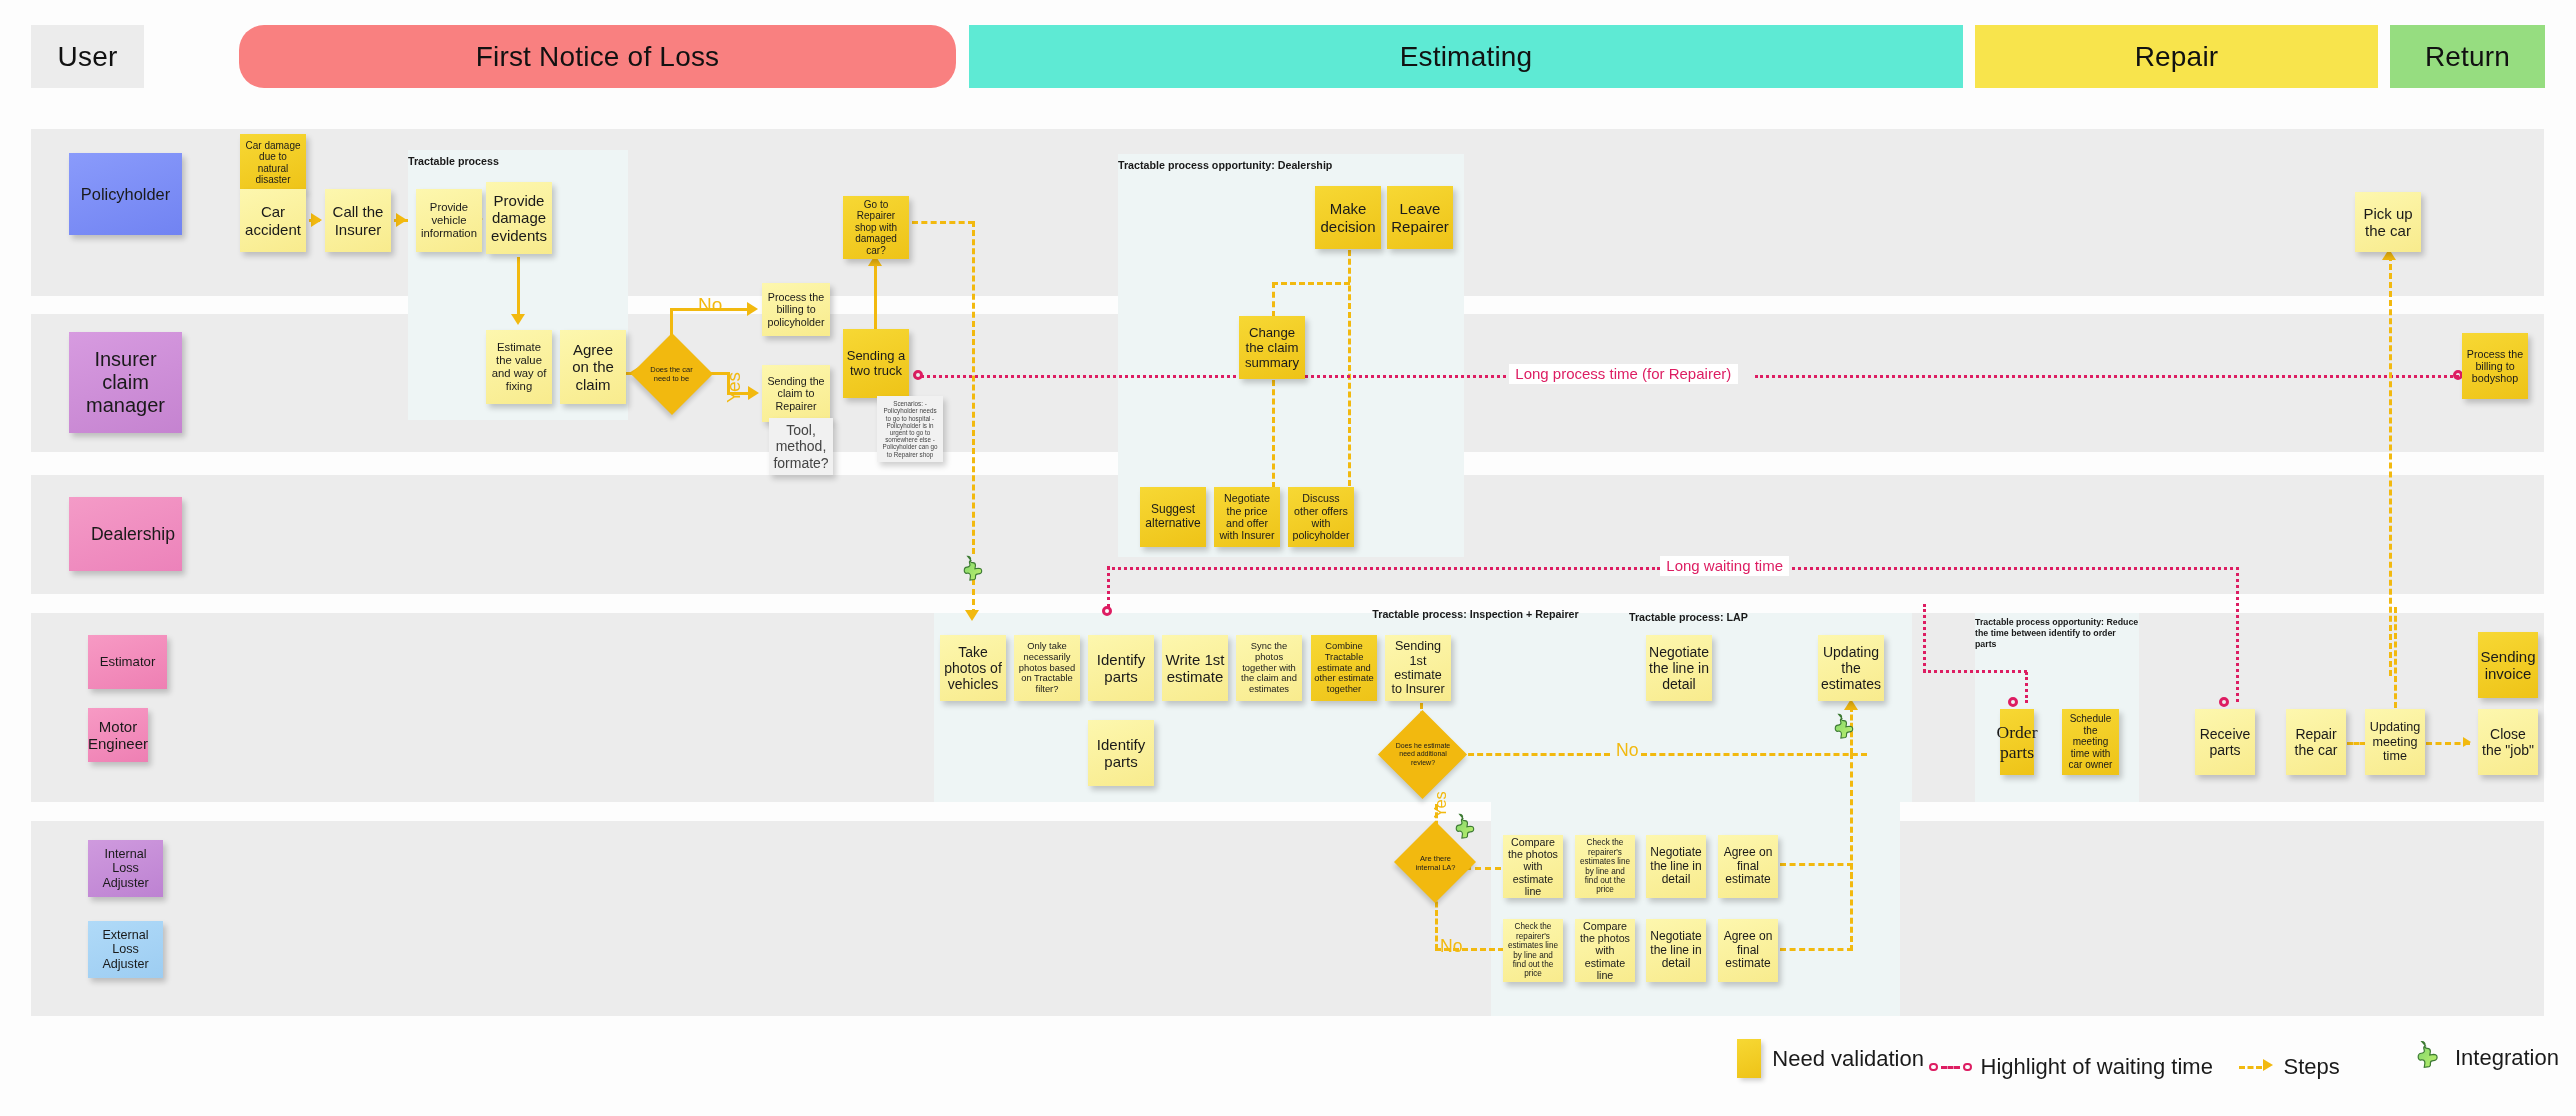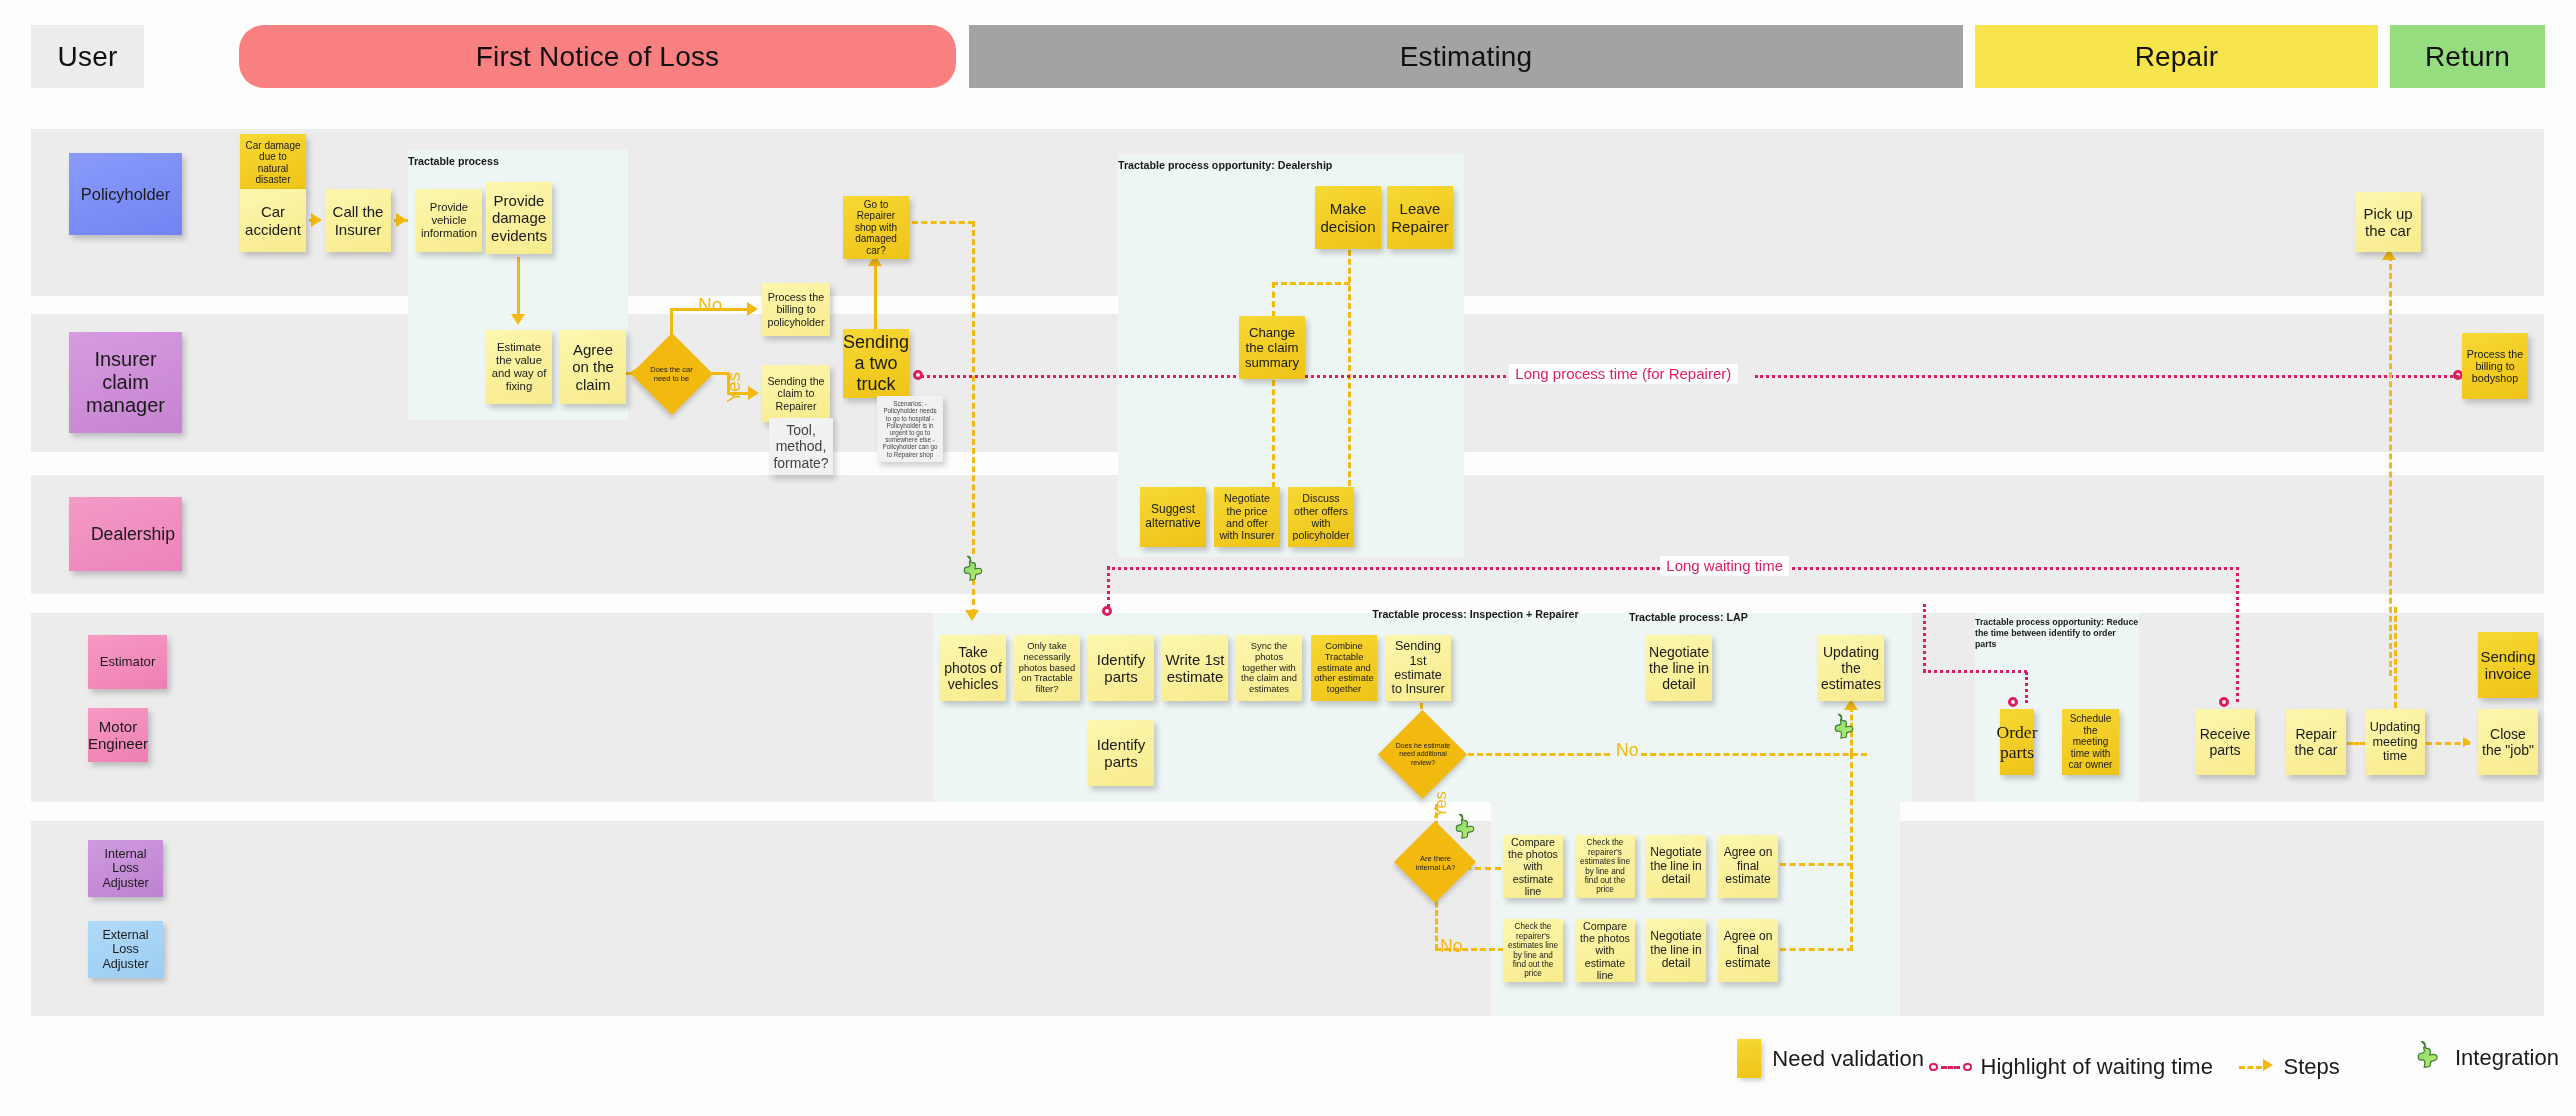--- a/index.html
+++ b/index.html
@@ -12,21 +12,21 @@
   #board{position:absolute;left:0;top:0;width:2576px;height:1117px;}
 
   
   .phase{
     position:absolute;top:25px;height:63px;
     display:flex;align-items:center;justify-content:center;
     font-size:28px;color:#111;letter-spacing:0.2px;
   }
   .phase.user{background:#ececec;}
   .phase.fnol{background:#f98080;}
-  .phase.est{background:#a3a3a3;}
+  .phase.est{background:#5eead4;}
   .phase.rep{background:#f8e44c;}
   .phase.ret{background:#96dd80;}
 
   
   .lane{position:absolute;left:31px;width:2513px;background:#ececec;}
 
   
   .group{
     position:absolute;background:#eef5f5;
   }
@@ -294,21 +294,21 @@
   <div class="note n-pale" style="left:762px;top:283px;width:68px;height:53px;font-size:10.7px;">
       <span>Process the billing to policyholder</span>
     </div>
   <div class="note n-pale" style="left:762px;top:365px;width:68px;height:57px;font-size:10.7px;">
       <span>Sending the claim to Repairer</span>
     </div>
   <div class="note n-white" style="left:769px;top:418px;width:64px;height:57px;font-size:14px;">
       <span>Tool, method, formate?</span>
     </div>
 
-  <div class="note n-gold" style="left:843px;top:329px;width:66px;height:69px;font-size:18px;">
+  <div class="note n-gold" style="left:843px;top:329px;width:66px;height:69px;font-size:13px;">
       <span>Sending a two truck</span>
     </div>
   <div class="note n-white" style="left:877px;top:396px;width:66px;height:66px;font-size:6.3px;">
       <span>Scenarios: - Policyholder needs to go to hospital - Policyholder is in urgent to go to somewhere else - Policyholder can go to Repairer shop</span>
     </div>
   <div class="note n-gold" style="left:843px;top:196px;width:66px;height:63px;font-size:10px;">
       <span>Go to Repairer shop with damaged car?</span>
     </div>
 
   <div class="note n-gold" style="left:1315px;top:186px;width:66px;height:63px;font-size:15px;">

